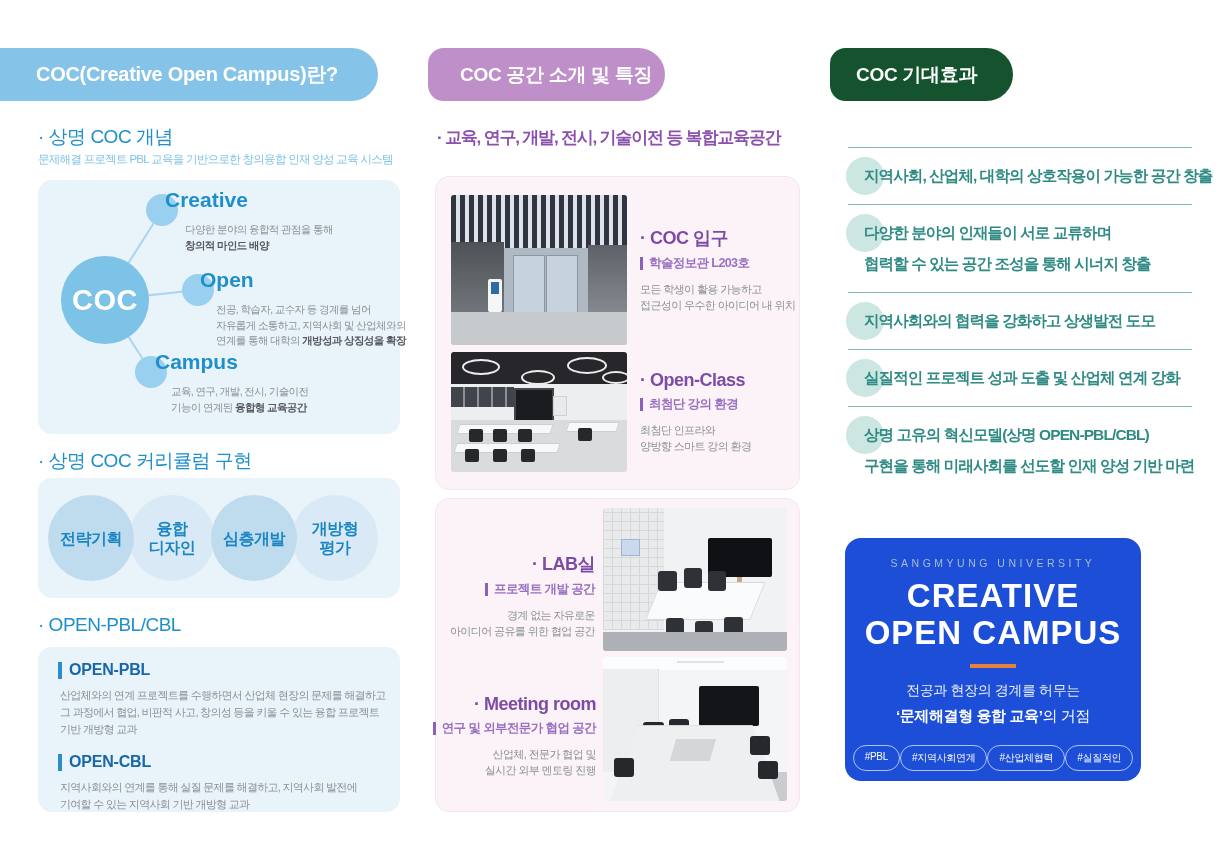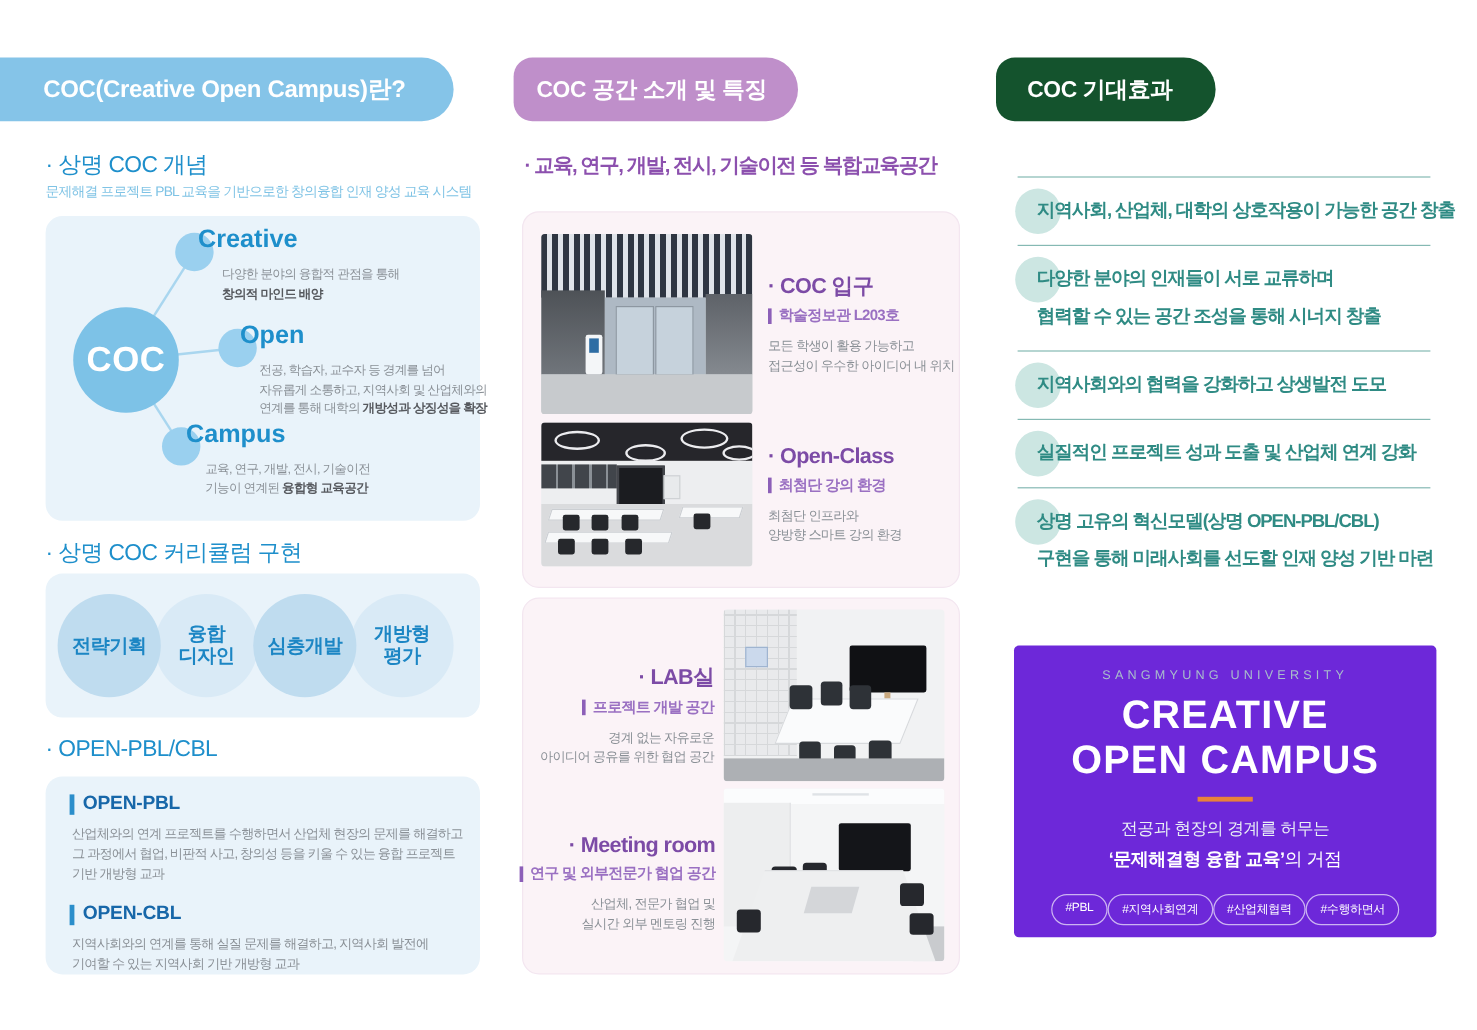--- a/index.html
+++ b/index.html
@@ -2,21 +2,21 @@
 <html><head>
 <meta charset="utf-8">
 <style>
   html,body{margin:0;padding:0;}
   body{width:1231px;height:858px;background:#ffffff;font-family:"Liberation Sans",sans-serif;position:relative;overflow:hidden;}
   .page{position:absolute;inset:0;}
 
   
   .pill{position:absolute;top:48px;height:53px;display:flex;align-items:center;color:#fff;font-weight:bold;letter-spacing:-0.3px;box-sizing:border-box;}
   .pill-left{left:0;width:378px;background:#85C4E8;border-radius:0 27px 27px 0;padding-left:36px;font-size:20px;}
-  .pill-mid{left:428px;width:237px;background:#BF8FCA;border-radius:16px 27px 27px 16px;padding-left:19px;font-size:19px;}
+  .pill-mid{left:428px;width:237px;background:#BF8FCA;border-radius:16px 27px 27px 16px;padding-left:32px;font-size:19px;}
   .pill-right{left:830px;width:183px;background:#14532d;border-radius:16px 27px 27px 16px;padding-left:26px;font-size:19px;}
 
   
   .ltitle{position:absolute;margin:0;font-size:19px;font-weight:normal;color:#1E8FCB;letter-spacing:-0.5px;white-space:nowrap;}
   .t1{left:38px;top:124px}.t2{left:38px;top:448px}.t3{left:38px;top:614px}
   .lsub{position:absolute;left:38px;top:152px;font-size:11.5px;color:#7FC3E5;letter-spacing:-0.7px;white-space:nowrap;}
   .panel{position:absolute;background:#E9F3FA;border-radius:14px;}
   .panel-diagram{left:38px;top:180px;width:362px;height:254px;}
   .panel-curr{left:38px;top:478px;width:362px;height:120px;}
   .panel-pbl{left:38px;top:647px;width:362px;height:165px;padding:14px 20px;box-sizing:border-box;}
@@ -116,21 +116,21 @@
   .mc1{left:22%;top:45%}.mc2{left:36%;top:43%}.mc3{left:80%;top:55%}.mc4{left:84%;top:72%}.mc5{left:6%;top:70%}
   .mt-floor{right:0;bottom:0;width:14%;height:20%;background:#C9CBCE;}
 
   
   .effects{position:absolute;left:848px;top:147px;width:344px;}
   .effect{border-top:1px solid #85B9B3;padding:17px 0 17px 16px;position:relative;}
   .effect-line{position:relative;z-index:1;font-weight:bold;font-size:15.5px;color:#2F8B84;letter-spacing:-0.9px;line-height:22px;white-space:nowrap;}
   .effect-line + .effect-line{margin-top:9px;}
   .effect-dot{position:absolute;left:-2px;top:9px;width:38px;height:38px;border-radius:50%;background:#CCE6E2;z-index:0;}
 
-  .card{position:absolute;left:845px;top:538px;width:352px;height:243px;background:#6d28d9;border-radius:4px;text-align:center;box-sizing:border-box;padding-top:19px;}
+  .card{position:absolute;left:845px;top:538px;width:296px;height:243px;background:#1d4ed8;border-radius:16px;text-align:center;box-sizing:border-box;padding-top:19px;}
   .card-eyebrow{font-size:10.5px;letter-spacing:3.5px;color:#A9BDCB;}
   .card-title{font-size:33px;font-weight:bold;color:#fff;letter-spacing:1px;line-height:37px;}
   .ct1{margin-top:8px;}
   .card-divider{width:46px;height:4px;background:#E8823B;margin:13px auto 14px;}
   .card-sub{font-size:14px;color:#EAF0F5;letter-spacing:-0.4px;}
   .card-sub2{margin-top:7px;font-size:15px;color:#fff;letter-spacing:-0.4px;}
   .card-sub2 .b{font-weight:bold;}
   .card-tags{margin-top:19px;display:flex;justify-content:center;gap:0;}
   .tag{border:1px solid rgba(255,255,255,0.65);border-radius:13px;padding:5px 11px;font-size:10px;color:#fff;letter-spacing:-0.3px;white-space:nowrap;}
 </style>
@@ -371,17 +371,17 @@
     <div class="card-title">OPEN CAMPUS</div>
     <div class="card-divider"></div>
     <div class="card-sub">전공과 현장의 경계를 허무는</div>
     <div class="card-sub2">
       <span class="b">‘문제해결형 융합 교육’</span><span>의 거점</span>
     </div>
     <div class="card-tags">
       <span class="tag">#PBL</span>
       <span class="tag">#지역사회연계</span>
       <span class="tag">#산업체협력</span>
-      <span class="tag">#수행하면서</span>
+      <span class="tag">#실질적인</span>
     </div>
   </div>
 
 </div>
 
 </body></html>

